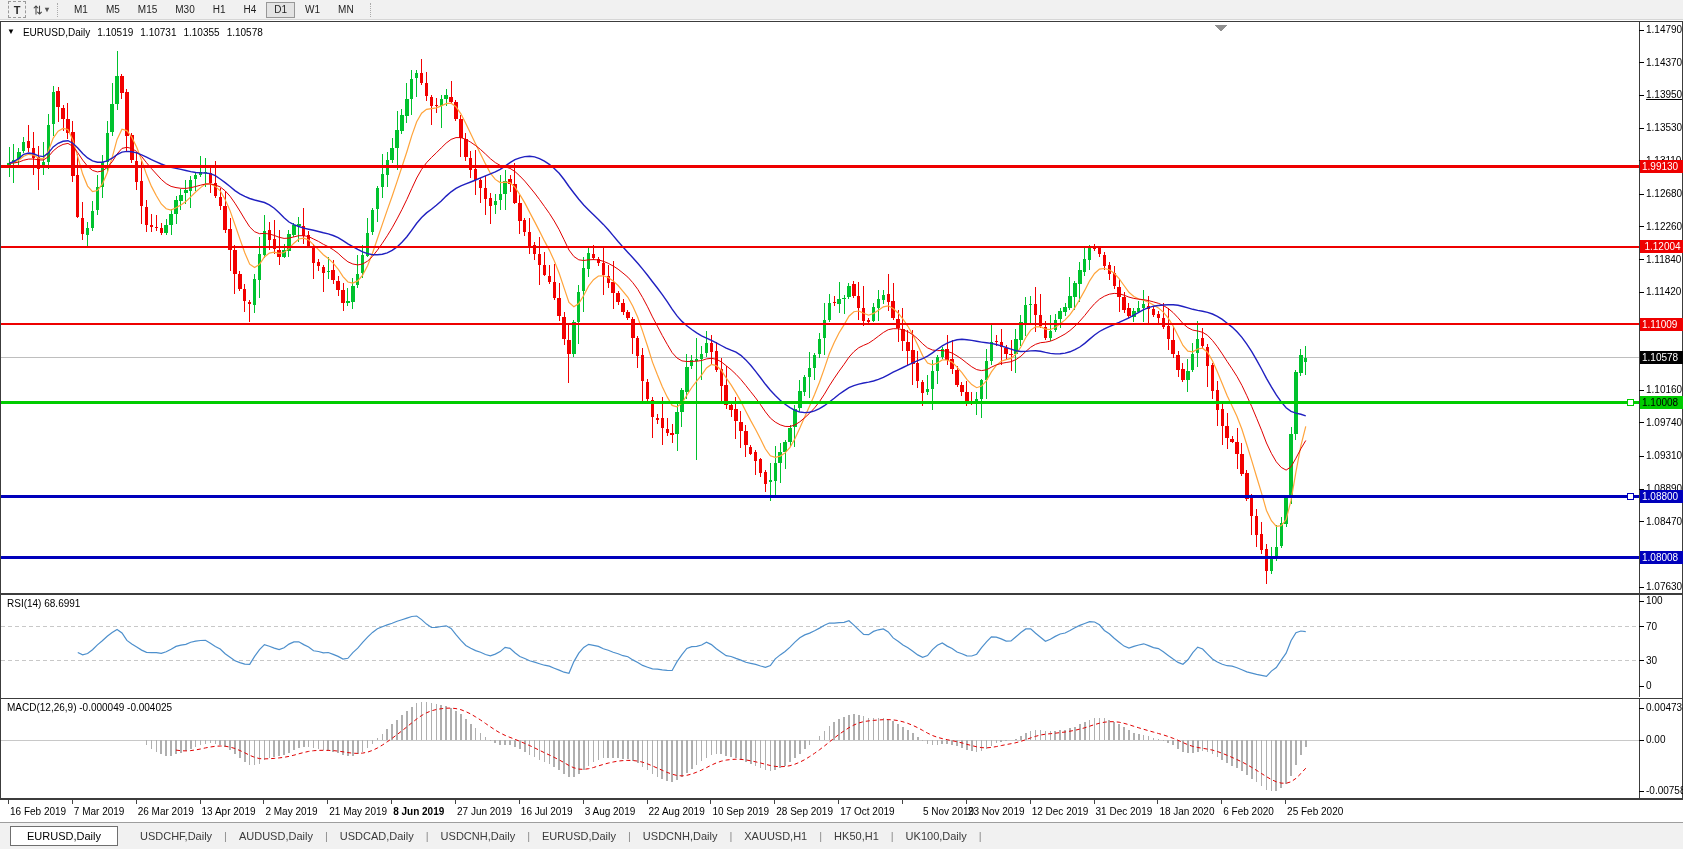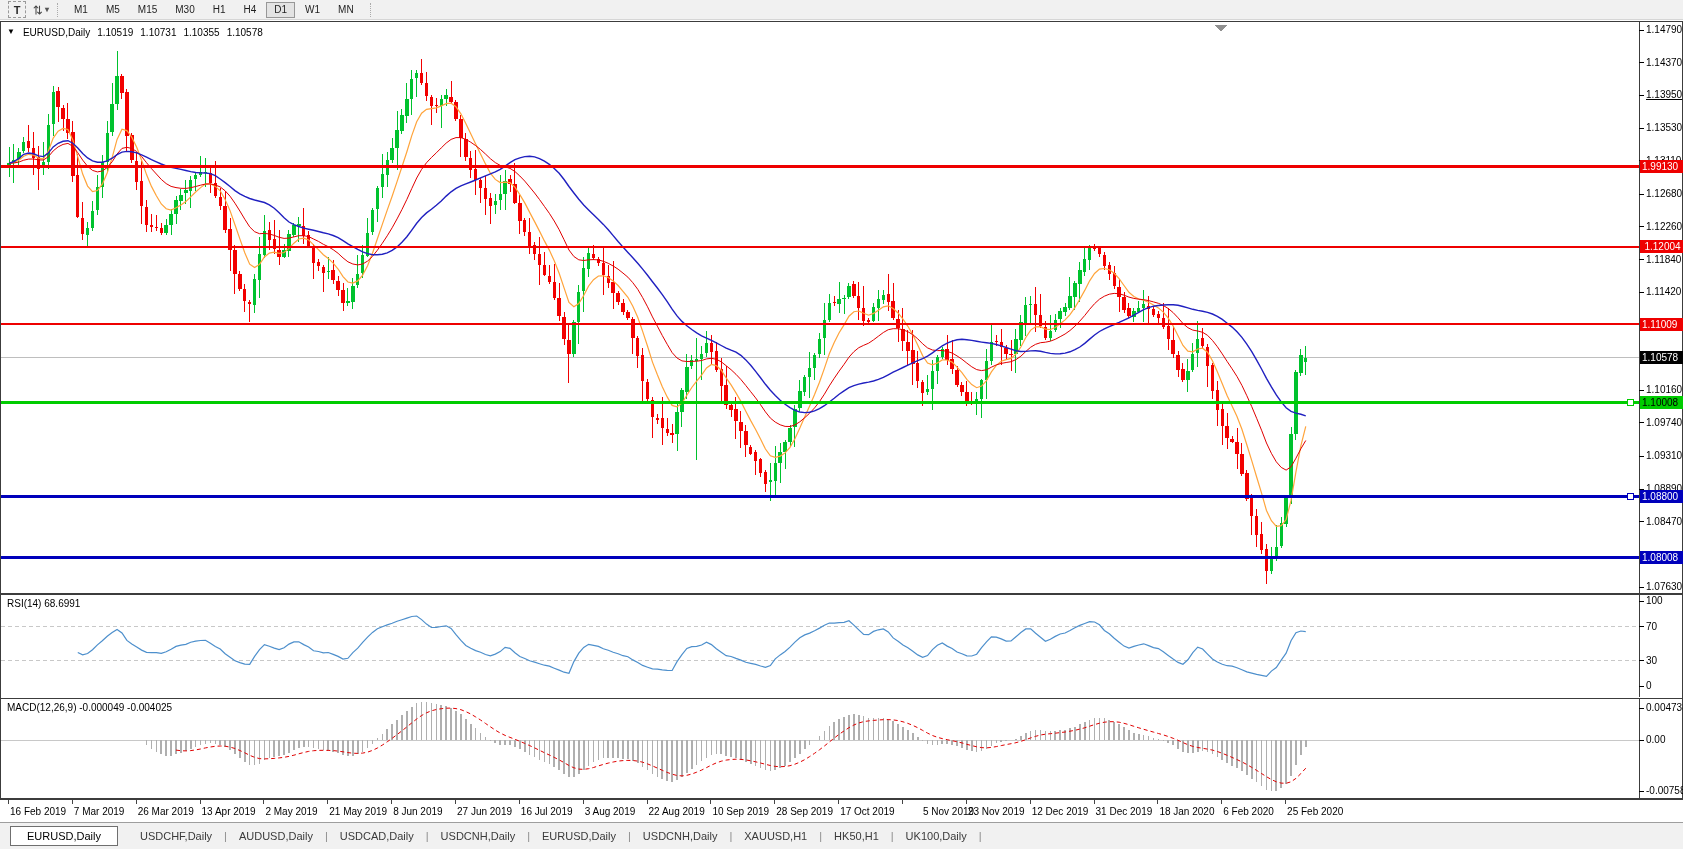--- a/index.html
+++ b/index.html
@@ -905,21 +905,21 @@
       <div class="dlabel" style="left: 73.856px;">7 Mar 2019</div>
       <div class="dtick" style="left: 135.712px;"></div>
       <div class="dlabel" style="left: 137.712px;">26 Mar 2019</div>
       <div class="dtick" style="left: 199.568px;"></div>
       <div class="dlabel" style="left: 201.568px;">13 Apr 2019</div>
       <div class="dtick" style="left: 263.424px;"></div>
       <div class="dlabel" style="left: 265.424px;">2 May 2019</div>
       <div class="dtick" style="left: 327.28px;"></div>
       <div class="dlabel" style="left: 329.28px;">21 May 2019</div>
       <div class="dtick" style="left: 391.136px;"></div>
-      <div class="dlabel" style="left: 393.136px;">8 Jun 2019</div>
+      <div class="dlabel" style="left: 393.136px; font-weight: bold;">8 Jun 2019</div>
       <div class="dtick" style="left: 454.992px;"></div>
       <div class="dlabel" style="left: 456.992px;">27 Jun 2019</div>
       <div class="dtick" style="left: 518.848px;"></div>
       <div class="dlabel" style="left: 520.848px;">16 Jul 2019</div>
       <div class="dtick" style="left: 582.704px;"></div>
       <div class="dlabel" style="left: 584.704px;">3 Aug 2019</div>
       <div class="dtick" style="left: 646.56px;"></div>
       <div class="dlabel" style="left: 648.56px;">22 Aug 2019</div>
       <div class="dtick" style="left: 710.416px;"></div>
       <div class="dlabel" style="left: 712.416px;">10 Sep 2019</div>

